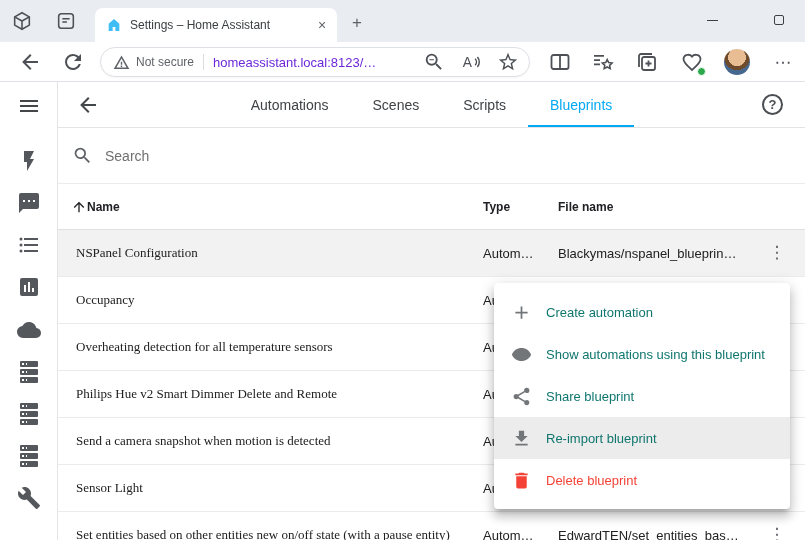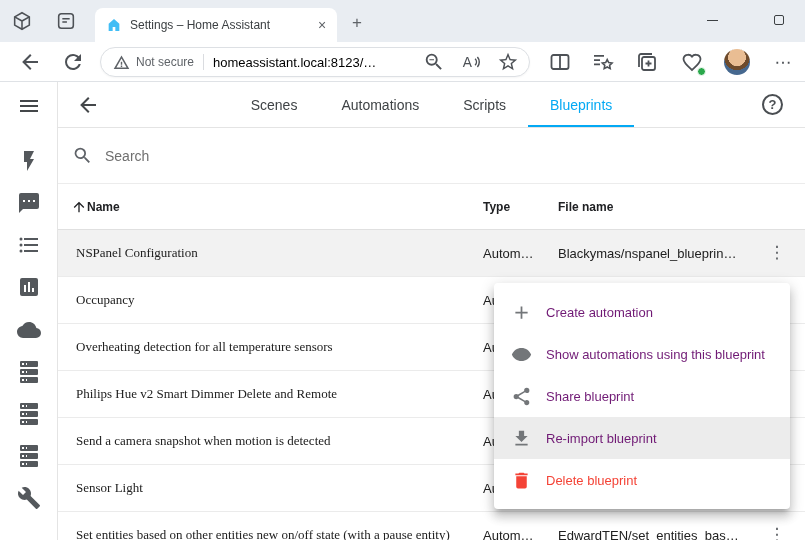--- a/index.html
+++ b/index.html
@@ -25,21 +25,21 @@
   .max-glyph { width:10px; height:10px; border:1.4px solid #3c4043; border-radius:2px; }
 
   .navbar { position:absolute; left:0; top:42px; width:805px; height:40px; background:#fff; border-bottom:1px solid #dfe2e6; }
   .nav-icon { position:absolute; top:8px; width:24px; height:24px; color:#4d5156; cursor:pointer; }
   .nav-back { left:18px; }
   .nav-refresh { left:61px; }
   .addr { position:absolute; left:100px; top:5px; width:430px; height:30px; border:1px solid #dde0e4; border-radius:15px; background:#fff; display:flex; align-items:center; padding:0 10px 0 12px; box-shadow:0 1px 2px rgba(0,0,0,.04); }
   .addr-warn { width:17px; height:17px; color:#5f6368; flex:none; }
   .addr-sec { font-size:12px; color:#5f6368; margin-left:6px; white-space:nowrap; }
   .addr-divider { width:1px; height:16px; background:#dadce0; margin:0 9px; flex:none; }
-  .addr-url { font-size:13px; color:#000000; white-space:nowrap; overflow:hidden; flex:1; }
+  .addr-url { font-size:13px; color:#6d28d9; white-space:nowrap; overflow:hidden; flex:1; }
   .addr-ic { width:22px; height:22px; color:#4d5156; margin-left:15px; flex:none; cursor:pointer; }
   .nav-right { position:absolute; top:8px; width:24px; height:24px; color:#4d5156; cursor:pointer; }
   .ni-split { left:548px; } .ni-hub { left:591px; } .ni-coll { left:635px; } .ni-ess { left:680px; }
   .ess-badge { position:absolute; right:-2px; bottom:-2px; width:9px; height:9px; border-radius:50%; background:var(--badge-green); border:1.5px solid #fff; }
   .avatar { position:absolute; left:724px; top:7px; width:26px; height:26px; border-radius:50%; cursor:pointer;
             background: radial-gradient(circle at 50% 32%, #e9bd93 0 40%, #6e4b2c 41% 58%, #46688f 59% 100%); }
   .nav-more { position:absolute; left:771px; top:6px; width:24px; height:28px; color:#4d5156; font-size:17px; display:flex; align-items:center; justify-content:center; cursor:pointer; }
 
   
   .ha { position:absolute; left:0; top:82px; width:805px; height:458px; background:#fff; }
@@ -68,21 +68,21 @@
   .row { height:47px; display:grid; grid-template-columns:425px 75px 1fr 56px; align-items:center; border-bottom:1px solid #ebebeb; font-size:13px; color:#212121; cursor:pointer; background:#fff; }
   .row.selected { background:#f2f2f2; }
   .c-name { padding-left:18px; padding-right:14px; white-space:nowrap; overflow:hidden; text-overflow:ellipsis;font-family:Liberation Serif, serif; }
   .c-type, .c-file { white-space:nowrap; overflow:hidden; padding-right:8px; }
   .c-menu { display:flex; justify-content:center; }
   .dots { width:24px; height:24px; color:#5c6064; font-size:17px; line-height:24px; text-align:center; cursor:pointer; }
 
   
   .ctx { position:absolute; left:494px; top:283px; width:296px; background:#fff; border-radius:4px; padding:8px 0; z-index:30;
          box-shadow:0 5px 5px -3px rgba(0,0,0,.2), 0 8px 10px 1px rgba(0,0,0,.14), 0 3px 14px 2px rgba(0,0,0,.12); }
-  .ctx-item { height:42px; display:flex; align-items:center; gap:14px; padding:0 12px 0 17px; font-size:13px; color:#701a75; cursor:pointer; white-space:nowrap; }
+  .ctx-item { height:42px; display:flex; align-items:center; gap:14px; padding:0 12px 0 17px; font-size:13px; color:#0f766e; cursor:pointer; white-space:nowrap; }
   .ctx-item.hovered { background:#ececec; }
   .ctx-item .mi { width:21px; height:21px; color:#737679; flex:none; }
   .ctx-item.danger { color:var(--danger); }
   .ctx-item.danger .mi { color:var(--danger); }
 </style>
 </head>
 <body>
 
 <div class="titlebar">
   <div class="tb-icon workspaces">
@@ -241,22 +241,22 @@
   </div>
 
   <div class="ha-main">
     <div class="ha-header">
       <div class="ha-back">
         <svg viewBox="0 0 24 24" fill="currentColor">
             <path d="M20,11V13H8L13.5,18.5L12.08,19.92L4.16,12L12.08,4.08L13.5,5.5L8,11H20Z"></path>
           </svg>
       </div>
       <div class="ha-tabs">
+        <div class="ha-tab">Automations</div>
         <div class="ha-tab">Scenes</div>
-        <div class="ha-tab">Automations</div>
         <div class="ha-tab">Scripts</div>
         <div class="ha-tab active">Blueprints</div>
       </div>
       <div class="ha-help">?</div>
     </div>
 
     <div class="ha-search">
       <span class="search-ic">
         <svg viewBox="0 0 24 24" fill="currentColor">
             <path d="M9.5,3A6.5,6.5 0 0,1 16,9.5C16,11.11 15.41,12.59 14.44,13.73L14.71,14H15.5L20.5,19L19,20.5L14,15.5V14.71L13.73,14.44C12.59,15.41 11.11,16 9.5,16A6.5,6.5 0 0,1 3,9.5A6.5,6.5 0 0,1 9.5,3M9.5,5C7,5 5,7 5,9.5C5,12 7,14 9.5,14C12,14 14,12 14,9.5C14,7 12,5 9.5,5Z"></path>

